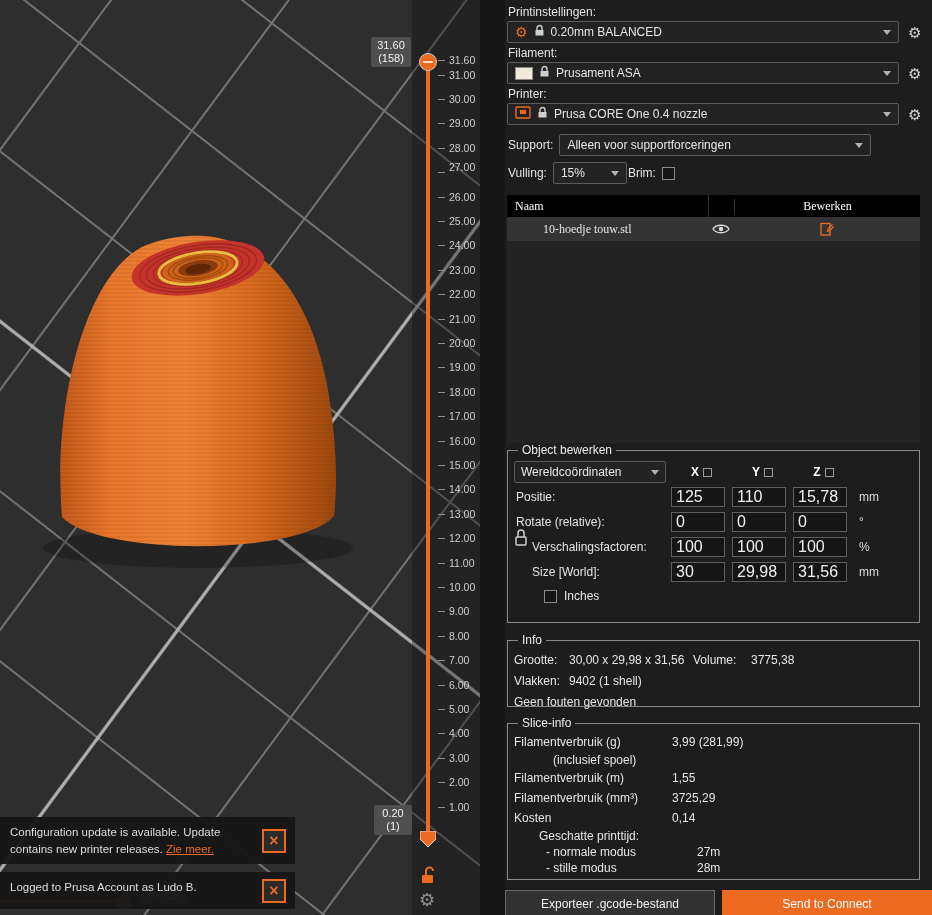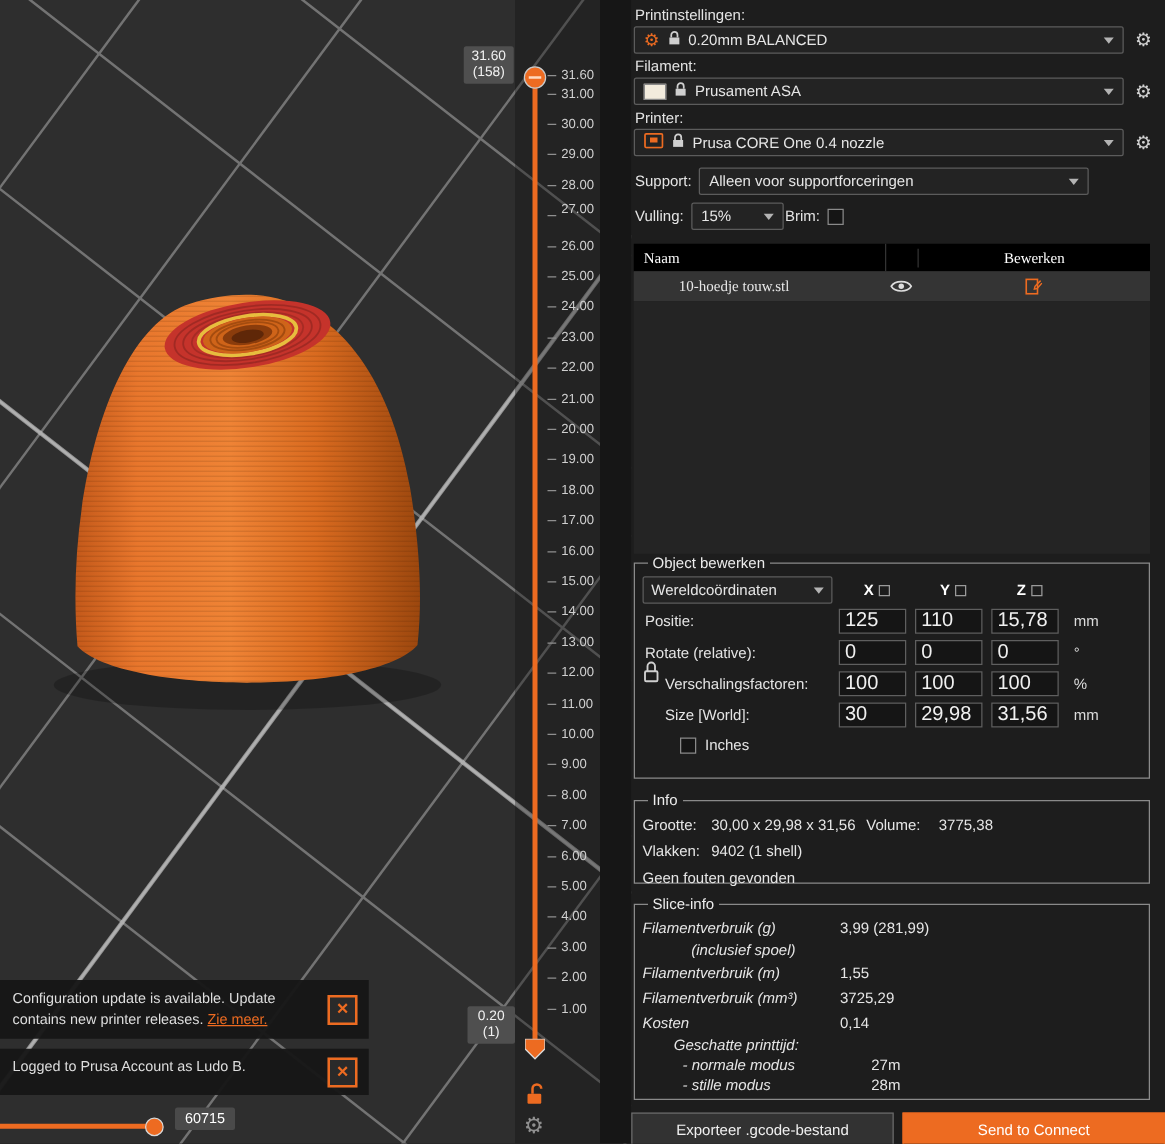--- a/index.html
+++ b/index.html
@@ -25,21 +25,21 @@
   .badge-bottom { left:374px; top:805px; width:38px; }
   .slider-lock { position:absolute; left:420px; top:866px; }
   .slider-gear { position:absolute; left:419px; top:889px; font-size:18px; color:#8f8f8f; }
   .hslider-line { position:absolute; left:0; top:899px; width:120px; height:4px; background:#ED6B21; }
   .hslider-handle { position:absolute; left:116px; top:894px; width:15px; height:15px; border-radius:50%;
     background:#ED6B21; border:1px solid #d8d8d8; }
   .hslider-badge { position:absolute; left:140px; top:886px; background:#4a4a4a; color:#fff;
     padding:3px 8px; font-size:11.5px; border-radius:2px; }
   
   .notif { position:absolute; left:0; width:295px; background:rgba(23,23,23,0.96); color:#dedede;
-    font-size:11.5px; line-height:1.45; padding:7px 44px 7px 10px; }
+    font-size:11.5px; line-height:1.45; padding:7px 44px 7px 10px;margin-top:33px; }
   .notif-1 { top:784px; min-height:39px; }
   .notif-2 { top:839px; min-height:37px; }
   .notif .close-btn { position:absolute; right:9px; top:50%; transform:translateY(-50%);
     width:24px; height:24px; border:2px solid #ED6B21; color:#ED6B21; background:#2a2a2a;
     display:flex; align-items:center; justify-content:center; font-size:16px; font-weight:bold; cursor:pointer; }
   .notif .link { color:#ED6B21; text-decoration:underline; cursor:pointer; }
   
   .panel { position:absolute; left:505px; top:0; width:427px; height:915px; background:#1d1d1d; padding:2px 5px 0 2px; }
   .plabel { color:#e4e4e4; margin:3px 0 2px 1px; }
   .combo-row { display:flex; align-items:center; }
@@ -88,21 +88,21 @@
   .unit { color:#dcdcdc; margin-left:5px; }
   .scale-lock { position:absolute; left:0px; top:-10px; }
   .inches-row { display:flex; align-items:center; margin:5px 0 0 30px; gap:7px; }
   
   .info-row { display:flex; align-items:center; height:21px; }
   .info-row .l1 { width:55px; }
   .info-row .v1 { width:124px; }
   .info-row .l2 { width:58px; }
   .slice-row { display:flex; align-items:center; height:20px; }
   .slice-row.tight { height:16px;margin-left:25px; }
-  .slice-row .sl { width:158px;font-style:italic; }
+  .slice-row .sl { width:158px; }
   .slice-row .sl.ind1 { padding-left:14px; }
   .slice-row .sl.ind2 { padding-left:7px; }
   
   .btn-row { display:flex; gap:7px; margin:10px 0 0 -2px; width:427px; }
   .btn { flex:1; height:28px; display:flex; align-items:center; justify-content:center;
     font-size:12px; cursor:pointer; }
   .btn-export { background:#323232; border:1px solid #6a6a6a; color:#f0f0f0; }
   .btn-connect { background:#ED6B21; border:1px solid #ED6B21; color:#fff; }
 </style>
 </head>

